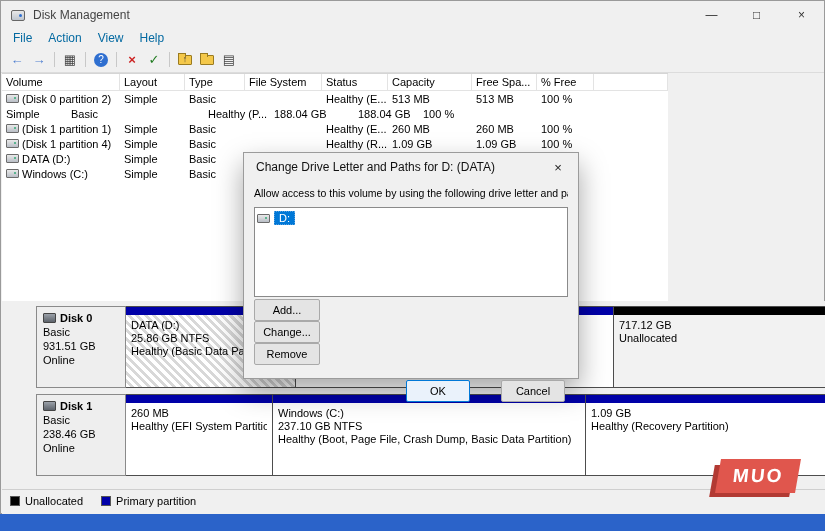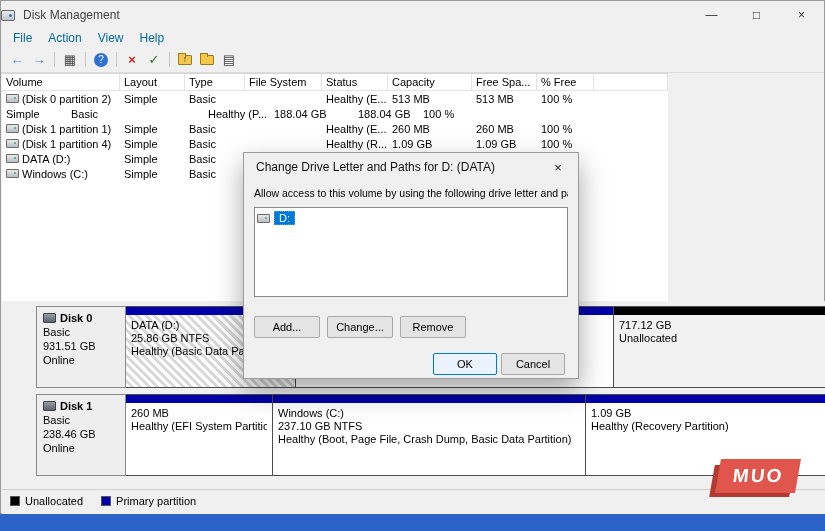--- a/index.html
+++ b/index.html
@@ -1,21 +1,21 @@
 <!DOCTYPE html>
 <html style="--accent: #0078d7; --primary-stripe: #0000a8; --unalloc-stripe: #000000; --taskbar-blue: #2b63c9; --muo-red: #e0564d;"><head>
 <meta charset="utf-8">
 <style>
   * { margin:0; padding:0; box-sizing:border-box; }
   html,body { font-family:"Liberation Sans","DejaVu Sans",sans-serif; }
   .screen { position:relative; width:825px; height:531px; background:var(--taskbar-blue,#2b63c9); overflow:hidden; }
 
   
   .window { position:absolute; left:0; top:0; width:825px; height:514px; background:#f0f0f0; border:1px solid #9a9a9a; }
-  .titlebar { height:28px; display:flex; align-items:center; }
+  .titlebar { height:28px; display:flex; align-items:center; padding-left:10px; }
   .title-icon { width:14px; height:11px; border:1px solid #666; border-radius:2px;
     background:linear-gradient(#e8e8e8,#bfc6cf); position:relative; }
   .title-icon::after { content:""; position:absolute; right:2px; top:3px; width:3px; height:3px; border-radius:50%; background:#2f6fd0; }
   .title-text { font-size:12px; color:#444; margin-left:8px; }
   .win-controls { margin-left:auto; display:flex; height:28px; }
   .win-btn { width:45px; height:28px; display:flex; align-items:center; justify-content:center; font-size:12px; color:#333; }
   .menubar { height:18px; display:flex; align-items:center; padding-left:4px; font-size:12px; color:#0369a1; }
   .menu-item { padding:1px 8px; }
   .toolbar { height:26px; display:flex; align-items:center; padding-left:5px; border-bottom:1px solid #dcdcdc; }
   .tb-btn { width:22px; height:20px; display:flex; align-items:center; justify-content:center; font-size:13px; color:#444; }
@@ -63,22 +63,22 @@
 
   
   .dialog { position:absolute; left:243px; top:152px; width:336px; height:227px; background:#f0f0f0; border:1px solid #9b9b9b; box-shadow:0 12px 26px rgba(0,0,0,.35); z-index:10; }
   .dlg-titlebar { height:28px; display:flex; align-items:center; padding-left:12px; font-size:12px; color:#111;justify-content:flex-end; }
   .dlg-close { margin-left:auto; width:40px; height:28px; display:flex; align-items:center; justify-content:center; font-size:13px; color:#222; }
   .dlg-body { padding:0 10px; }
   .dlg-instr { font-size:10.5px; margin:6px 0 8px 0; white-space:nowrap; overflow:hidden; color:#000; }
   .dlg-list { height:90px; background:#fff; border:1px solid #8a8a8a; padding:3px 2px; }
   .dlg-item { display:flex; align-items:center; gap:4px; font-size:11px; }
   .dlg-item-label { background:var(--accent,#0078d7); color:#fff; padding:0 4px; border:1px dotted #5aa2e0; }
-  .dlg-btnrow { display:flex; gap:7px; margin-top:19px; }
-  .dlg-okrow { display:flex; justify-content:flex-end; gap:4px; margin-top:15px; padding-right:3px; }
+  .dlg-btnrow { display:flex; margin-top:2px;flex-direction:column; }
+  .dlg-okrow { display:flex; justify-content:flex-end; gap:31px; margin-top:15px; padding-right:3px; }
   .btn { width:66px; height:22px; background:#e4e4e4; border:1px solid #a9a9a9; border-radius:2px; font-size:11px; display:flex; align-items:center; justify-content:center; color:#000; }
   .btn-sm { width:64px; }
   .btn-default { border:1px solid var(--accent,#0078d7); background:#eaf2fb; }
 
   
   .muo { position:absolute; left:710px; top:457px; width:92px; height:40px; z-index:20; }
   .muo-shadow { position:absolute; left:2px; top:8px; width:80px; height:32px; background:#b23a33; transform:skewX(-10deg); }
   .muo-box { position:absolute; left:8px; top:2px; width:80px; height:34px; background:var(--muo-red,#e0564d); transform:skewX(-10deg); display:flex; align-items:center; justify-content:center; }
   .muo-box span { color:#fff; font-weight:bold; font-size:19px; letter-spacing:2px; transform:skewX(4deg); }
   .taskbar { position:absolute; left:0; top:514px; width:825px; height:17px; background:var(--taskbar-blue,#2b63c9); }

